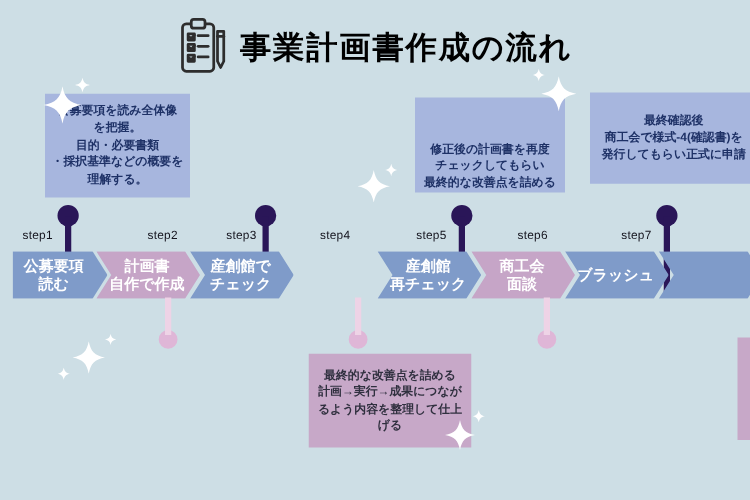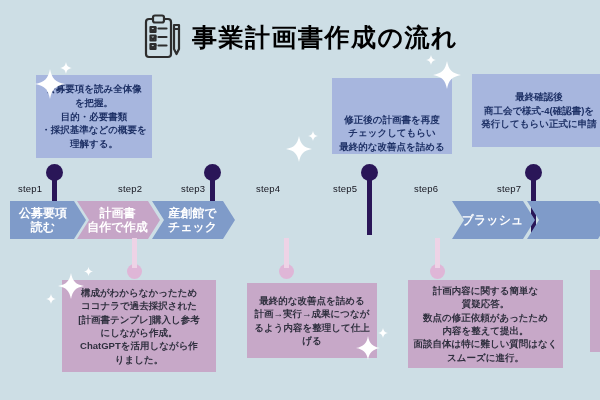--- a/index.html
+++ b/index.html
@@ -158,51 +158,43 @@
 読む</span>
   </div>
   <div class="chev blue" id="chev2">
     <span>産創館で
 チェック</span>
   </div>
   <div class="chev pink" id="chev1">
     <span>計画書
 自作で作成</span>
   </div>
+  <div class="chev blue" id="chev4">
+    <span>産創館
+再チェック</span>
+  </div>
+  <div class="chev pink" id="chev5">
+    <span>商工会
+面談</span>
+  </div>
   <div class="chev blue" id="chev6">
     <span>ブラッシュ</span>
   </div>
   <div class="chev blue" id="chev7"></div>
 
   <div class="pin-bottom" id="pin-b0"></div>
   <div class="pin-bottom" id="pin-b1"></div>
   <div class="pin-bottom" id="pin-b2"></div>
 
-  <div class="note note-bottom" id="bnote0">
-    <span>構成がわからなかったため
-ココナラで過去採択された
-[計画書テンプレ]購入し参考
-にしながら作成。
-ChatGPTを活用しながら作
-りました。</span>
-  </div>
   <div class="note note-bottom" id="bnote1">
     <span>最終的な改善点を詰める
 計画→実行→成果につなが
 るよう内容を整理して仕上
 げる</span>
   </div>
-  <div class="note note-bottom" id="bnote2">
-    <span>計画内容に関する簡単な
-質疑応答。
-数点の修正依頼があったため
-内容を整えて提出。
-面談自体は特に難しい質問はなく
-スムーズに進行。</span>
-  </div>
   <div class="note-partial"></div>
 
   <span class="sparkle" style="left:35px;top:69px;">
     <svg width="30" height="30" viewBox="0 0 24 24">
         <path fill="#ffffff" d="M12 0C13.4 7.6 16.4 10.6 24 12 16.4 13.4 13.4 16.4 12 24 10.6 16.4 7.6 13.4 0 12 7.6 10.6 10.6 7.6 12 0Z"></path>
       </svg>
   </span>
   <span class="sparkle" style="left:60px;top:62px;">
     <svg width="12" height="12" viewBox="0 0 24 24">
         <path fill="#ffffff" d="M12 0C13.4 7.6 16.4 10.6 24 12 16.4 13.4 13.4 16.4 12 24 10.6 16.4 7.6 13.4 0 12 7.6 10.6 10.6 7.6 12 0Z"></path>

